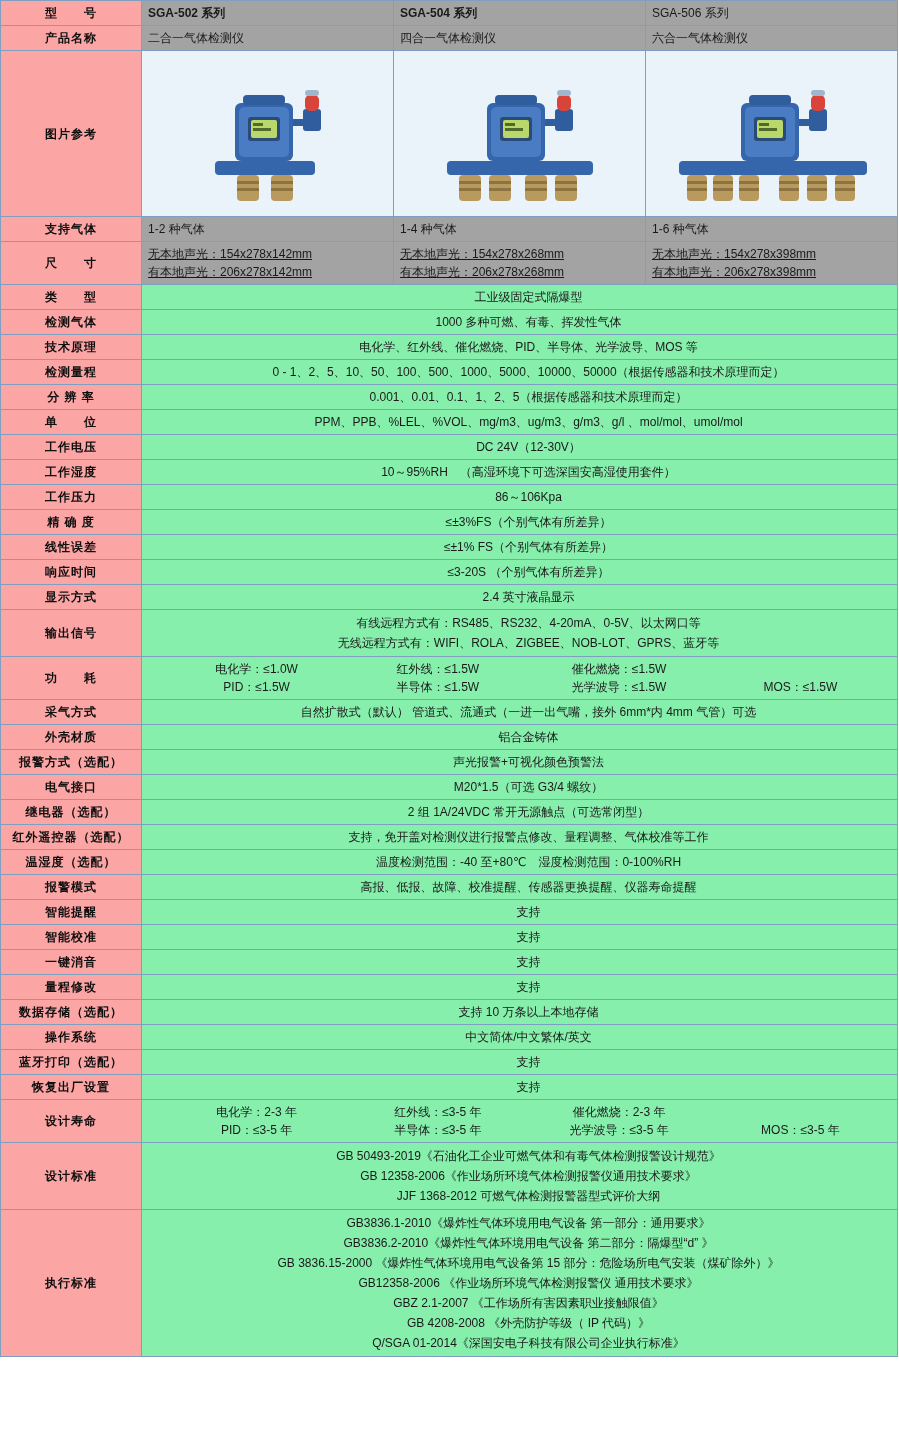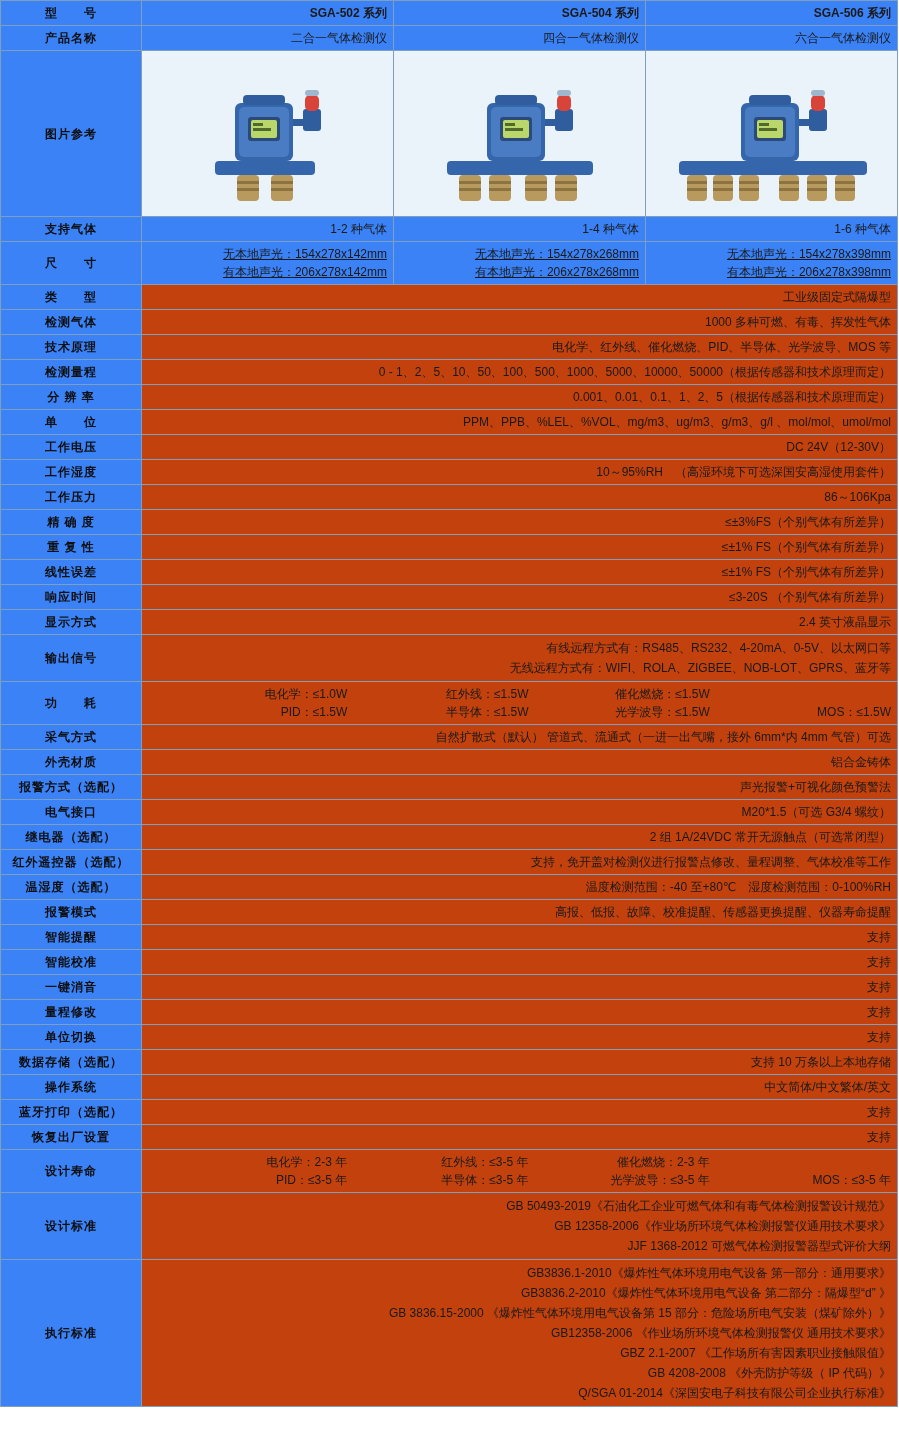--- a/index.html
+++ b/index.html
@@ -17,35 +17,35 @@
     table-layout:fixed;
   }
   td{
     border:1px solid #7f9fc0;
     padding:3px 6px;
     vertical-align:middle;
     font-size:12px;
     line-height:1.5;
   }
   .lbl{
-    background:#3b82f6;
+    background:#fca5a5;
     text-align:center;
     font-weight:bold;
     width:110px;
     color:#0f0f0f;
     letter-spacing:1px;
   }
   .val{
-    background:#c2410c;
-    text-align:right;
+    background:#86efac;
+    text-align:center;
     padding-left:24px;
   }
   .sub{
-    background:#3b82f6;
-    text-align:right;
+    background:#a3a3a3;
+    text-align:left;
   }
   .photo-cell{
     background:#eaf2fa;
     text-align:center;
     padding:6px 2px;
     height:148px;
   }
   .two-line span{display:block;text-decoration:underline;}
   .multi div{padding:1px 0;}
   
@@ -65,21 +65,21 @@
     <col style="width:252px">
     <col style="width:252px">
     <col style="width:252px">
   </colgroup>
 
   <tbody>
       <tr>
     <td class="lbl">型　　号</td>
     <td class="sub" style="font-weight:bold;">SGA-502 系列</td>
     <td class="sub" style="font-weight:bold;">SGA-504 系列</td>
-    <td class="sub" style="font-weight:bold;">SGA-506 系列</td>
+    <td class="sub" style="font-weight:normal;">SGA-506 系列</td>
   </tr>
 
   <tr>
     <td class="lbl">产品名称</td>
     <td class="sub">二合一气体检测仪</td>
     <td class="sub">四合一气体检测仪</td>
     <td class="sub">六合一气体检测仪</td>
   </tr>
 
   <tr>
@@ -253,24 +253,20 @@
   </tr>
   <tr>
     <td class="lbl">工作压力</td>
     <td class="val" colspan="3">86～106Kpa</td>
   </tr>
   <tr>
     <td class="lbl">精 确 度</td>
     <td class="val" colspan="3">≤±3%FS（个别气体有所差异）</td>
   </tr>
   <tr>
-    <td class="lbl">重 复 性</td>
-    <td class="val" colspan="3">≤±1% FS（个别气体有所差异）</td>
-  </tr>
-  <tr>
     <td class="lbl">线性误差</td>
     <td class="val" colspan="3">≤±1% FS（个别气体有所差异）</td>
   </tr>
   <tr>
     <td class="lbl">响应时间</td>
     <td class="val" colspan="3">≤3-20S （个别气体有所差异）</td>
   </tr>
   <tr>
     <td class="lbl">显示方式</td>
     <td class="val" colspan="3">2.4 英寸液晶显示</td>
@@ -344,24 +340,20 @@
   </tr>
   <tr>
     <td class="lbl">一键消音</td>
     <td class="val" colspan="3">支持</td>
   </tr>
   <tr>
     <td class="lbl">量程修改</td>
     <td class="val" colspan="3">支持</td>
   </tr>
   <tr>
-    <td class="lbl">单位切换</td>
-    <td class="val" colspan="3">支持</td>
-  </tr>
-  <tr>
     <td class="lbl">数据存储（选配）</td>
     <td class="val" colspan="3">支持 10 万条以上本地存储</td>
   </tr>
   <tr>
     <td class="lbl">操作系统</td>
     <td class="val" colspan="3">中文简体/中文繁体/英文</td>
   </tr>
   <tr>
     <td class="lbl">蓝牙打印（选配）</td>
     <td class="val" colspan="3">支持</td>

